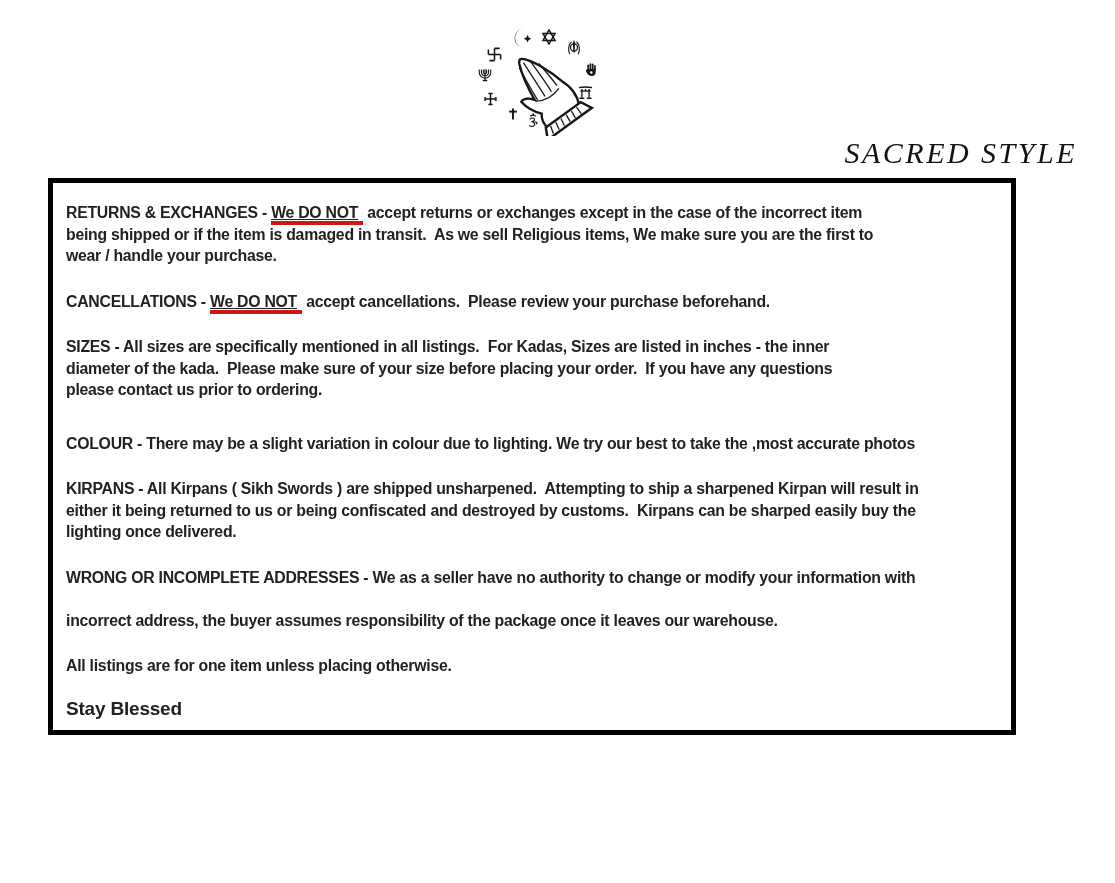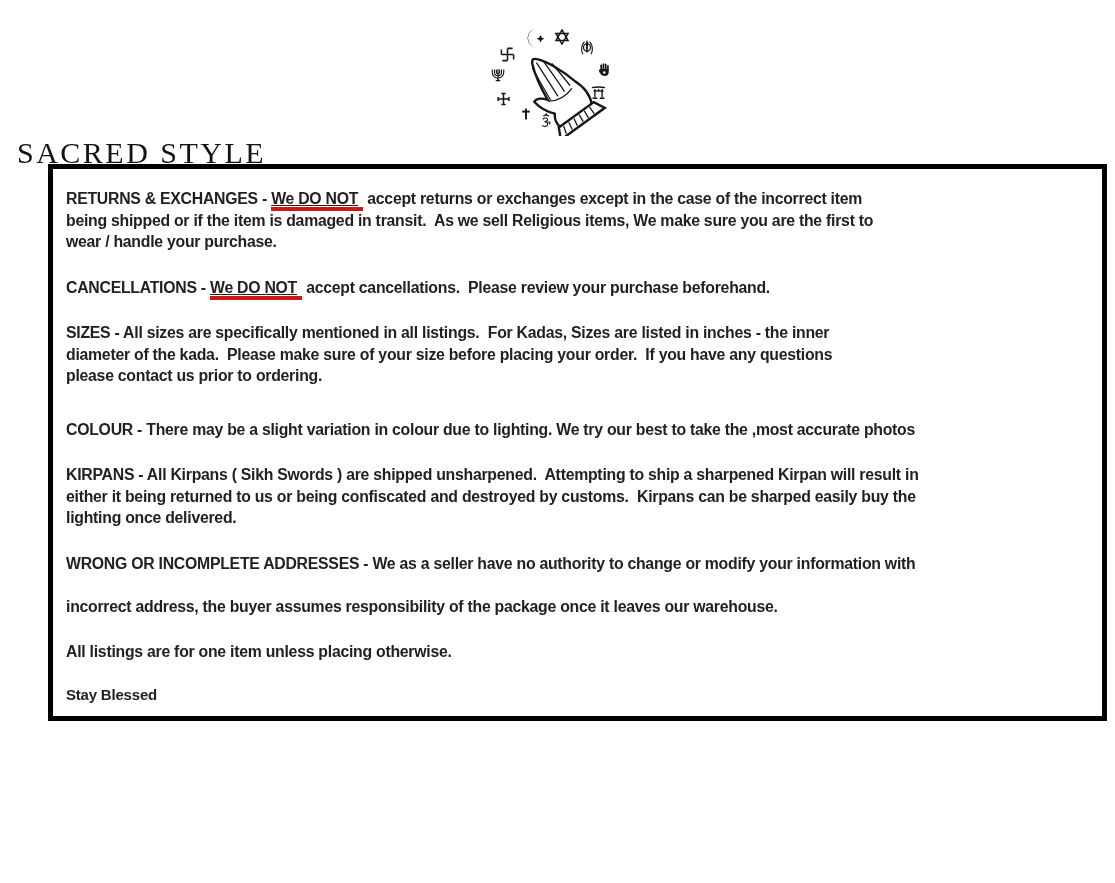--- a/index.html
+++ b/index.html
@@ -1,36 +1,36 @@
 <!DOCTYPE html>
 <html><head>
 <meta charset="utf-8">
 <style>
   html,body{margin:0;padding:0;background:#fff;}
   .canvas{position:relative;width:1115px;height:883px;background:#fff;overflow:hidden;
           font-family:"Liberation Sans",sans-serif;color:#242021;}
 
   
-  .logo-wrap{position:absolute;left:17px;top:25px;width:1073px;text-align:left;}
+  .logo-wrap{position:absolute;left:4px;top:25px;width:1073px;text-align:right;font-style:italic;}
   .emblem{position:relative;width:152px;height:110px;margin:0 auto;}
   .sym{position:absolute;}
   .brand{margin-top:1px;font-family:"Liberation Serif",serif;font-size:30px;
          letter-spacing:2.5px;color:#121212;white-space:pre;}
 
   
-  .policy-box{position:absolute;left:48px;top:164px;width:1059px;height:557px;
+  .policy-box{position:absolute;left:48px;top:178px;width:968px;height:557px;
               box-sizing:border-box;border:5px solid #000;background:#fff;
               padding:19px 10px 0 13px;overflow:hidden;}
   .para{margin:0 0 24px 0;font-weight:700;font-size:15.8px;line-height:21.5px;
         letter-spacing:-0.25px;}
   .para .line{white-space:pre;}
   .para.gap-lg{margin-bottom:32px;}
   .para.gap-sm{margin-bottom:21px;}
   .dnu{text-decoration:underline;border-bottom:4px solid #cc1717;padding-right:5px;}
-  .signoff{font-size:15px;letter-spacing:-0.2px;}
+  .signoff{font-size:19px;letter-spacing:-0.2px;}
 
   
   .ink{stroke:#161616;fill:none;}
   .fillink{fill:#161616;stroke:none;}
   .hand{fill:#ffffff;stroke:#161616;stroke-width:3;}
   .hline{fill:none;stroke:#161616;stroke-width:1.6;}
 </style>
 </head>
 <body>
 

